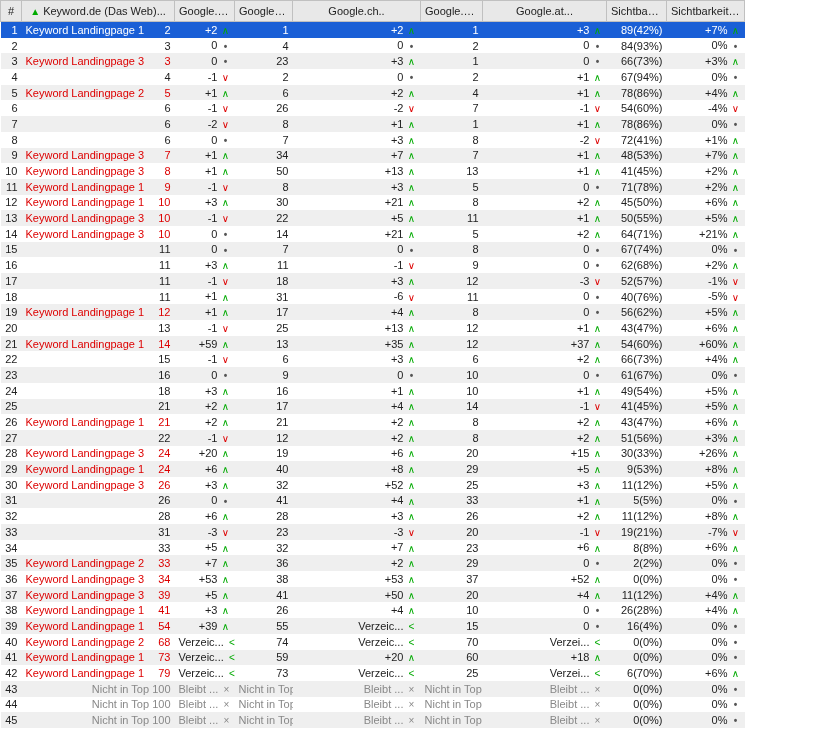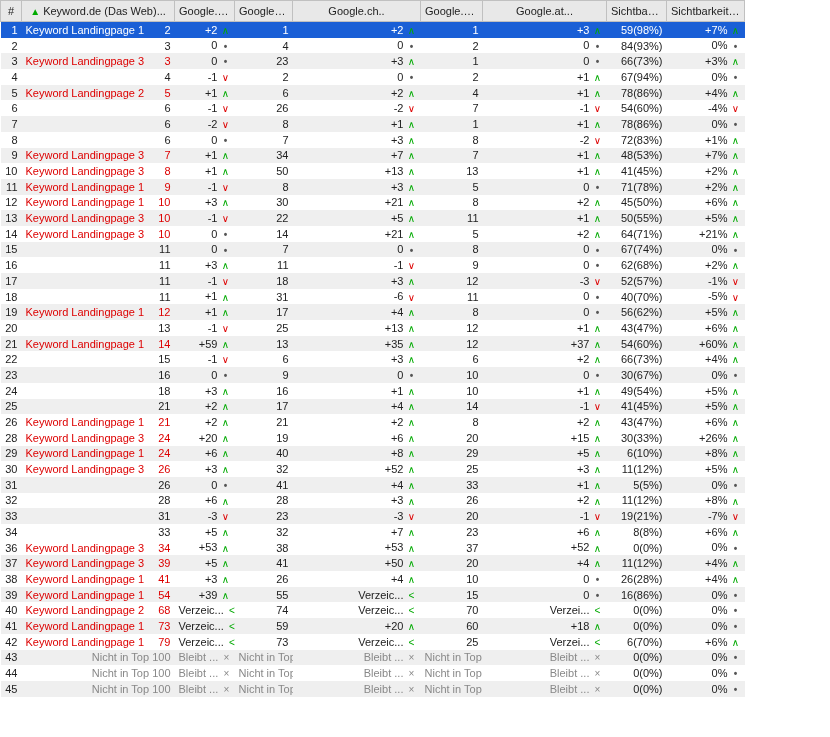--- a/index.html
+++ b/index.html
@@ -59,21 +59,21 @@
         <td class="r">1</td>
         <td class="kw ">
           <span style="float:left">Keyword Landingpage 1</span>
           <span style="float:right" class="">2</span>
         </td>
         <td class="r ">+2 <span class="icon up">∧</span></td>
         <td class="r ">1</td>
         <td class="r ">+2 <span class="icon up">∧</span></td>
         <td class="r ">1</td>
         <td class="r ">+3 <span class="icon up">∧</span></td>
-        <td class="r">59(98%)</td>
+        <td class="r">89(42%)</td>
         <td class="r">+7% <span class="icon up">∧</span></td>
       </tr>
       <tr class="even">
         <td class="r">2</td>
         <td class=" ">
           <span style="float:left"></span>
           <span style="float:right" class="">3</span>
         </td>
         <td class="r ">0 <span class="icon same">•</span></td>
         <td class="r ">4</td>
@@ -157,21 +157,21 @@
         <td class="r">8</td>
         <td class=" ">
           <span style="float:left"></span>
           <span style="float:right" class="">6</span>
         </td>
         <td class="r ">0 <span class="icon same">•</span></td>
         <td class="r ">7</td>
         <td class="r ">+3 <span class="icon up">∧</span></td>
         <td class="r ">8</td>
         <td class="r ">-2 <span class="icon down">∨</span></td>
-        <td class="r">72(83%)</td>
+        <td class="r">72(41%)</td>
         <td class="r">+1% <span class="icon up">∧</span></td>
       </tr>
       <tr class="odd">
         <td class="r">9</td>
         <td class="kw ">
           <span style="float:left">Keyword Landingpage 3</span>
           <span style="float:right" class="">7</span>
         </td>
         <td class="r ">+1 <span class="icon up">∧</span></td>
         <td class="r ">34</td>
@@ -297,21 +297,21 @@
         <td class="r">18</td>
         <td class=" ">
           <span style="float:left"></span>
           <span style="float:right" class="">11</span>
         </td>
         <td class="r ">+1 <span class="icon up">∧</span></td>
         <td class="r ">31</td>
         <td class="r ">-6 <span class="icon down">∨</span></td>
         <td class="r ">11</td>
         <td class="r ">0 <span class="icon same">•</span></td>
-        <td class="r">40(70%)</td>
+        <td class="r">40(76%)</td>
         <td class="r">-5% <span class="icon down">∨</span></td>
       </tr>
       <tr class="odd">
         <td class="r">19</td>
         <td class="kw ">
           <span style="float:left">Keyword Landingpage 1</span>
           <span style="float:right" class="">12</span>
         </td>
         <td class="r ">+1 <span class="icon up">∧</span></td>
         <td class="r ">17</td>
@@ -367,21 +367,21 @@
         <td class="r">23</td>
         <td class=" ">
           <span style="float:left"></span>
           <span style="float:right" class="">16</span>
         </td>
         <td class="r ">0 <span class="icon same">•</span></td>
         <td class="r ">9</td>
         <td class="r ">0 <span class="icon same">•</span></td>
         <td class="r ">10</td>
         <td class="r ">0 <span class="icon same">•</span></td>
-        <td class="r">30(67%)</td>
+        <td class="r">61(67%)</td>
         <td class="r">0% <span class="icon same">•</span></td>
       </tr>
       <tr class="even">
         <td class="r">24</td>
         <td class=" ">
           <span style="float:left"></span>
           <span style="float:right" class="">18</span>
         </td>
         <td class="r ">+3 <span class="icon up">∧</span></td>
         <td class="r ">16</td>
@@ -411,20 +411,34 @@
           <span style="float:left">Keyword Landingpage 1</span>
           <span style="float:right" class="">21</span>
         </td>
         <td class="r ">+2 <span class="icon up">∧</span></td>
         <td class="r ">21</td>
         <td class="r ">+2 <span class="icon up">∧</span></td>
         <td class="r ">8</td>
         <td class="r ">+2 <span class="icon up">∧</span></td>
         <td class="r">43(47%)</td>
         <td class="r">+6% <span class="icon up">∧</span></td>
+      </tr>
+      <tr class="odd">
+        <td class="r">27</td>
+        <td class=" ">
+          <span style="float:left"></span>
+          <span style="float:right" class="">22</span>
+        </td>
+        <td class="r ">-1 <span class="icon down">∨</span></td>
+        <td class="r ">12</td>
+        <td class="r ">+2 <span class="icon up">∧</span></td>
+        <td class="r ">8</td>
+        <td class="r ">+2 <span class="icon up">∧</span></td>
+        <td class="r">51(56%)</td>
+        <td class="r">+3% <span class="icon up">∧</span></td>
       </tr>
       <tr class="even">
         <td class="r">28</td>
         <td class="kw ">
           <span style="float:left">Keyword Landingpage 3</span>
           <span style="float:right" class="">24</span>
         </td>
         <td class="r ">+20 <span class="icon up">∧</span></td>
         <td class="r ">19</td>
         <td class="r ">+6 <span class="icon up">∧</span></td>
@@ -437,21 +451,21 @@
         <td class="r">29</td>
         <td class="kw ">
           <span style="float:left">Keyword Landingpage 1</span>
           <span style="float:right" class="">24</span>
         </td>
         <td class="r ">+6 <span class="icon up">∧</span></td>
         <td class="r ">40</td>
         <td class="r ">+8 <span class="icon up">∧</span></td>
         <td class="r ">29</td>
         <td class="r ">+5 <span class="icon up">∧</span></td>
-        <td class="r">6(10%)</td>
+        <td class="r">9(53%)</td>
         <td class="r">+8% <span class="icon up">∧</span></td>
       </tr>
       <tr class="even">
         <td class="r">30</td>
         <td class="kw ">
           <span style="float:left">Keyword Landingpage 3</span>
           <span style="float:right" class="">26</span>
         </td>
         <td class="r ">+3 <span class="icon up">∧</span></td>
         <td class="r ">32</td>
@@ -510,20 +524,34 @@
           <span style="float:right" class="">33</span>
         </td>
         <td class="r ">+5 <span class="icon up">∧</span></td>
         <td class="r ">32</td>
         <td class="r ">+7 <span class="icon up">∧</span></td>
         <td class="r ">23</td>
         <td class="r ">+6 <span class="icon up">∧</span></td>
         <td class="r">8(8%)</td>
         <td class="r">+6% <span class="icon up">∧</span></td>
       </tr>
+      <tr class="odd">
+        <td class="r">35</td>
+        <td class="kw ">
+          <span style="float:left">Keyword Landingpage 2</span>
+          <span style="float:right" class="">33</span>
+        </td>
+        <td class="r ">+7 <span class="icon up">∧</span></td>
+        <td class="r ">36</td>
+        <td class="r ">+2 <span class="icon up">∧</span></td>
+        <td class="r ">29</td>
+        <td class="r ">0 <span class="icon same">•</span></td>
+        <td class="r">2(2%)</td>
+        <td class="r">0% <span class="icon same">•</span></td>
+      </tr>
       <tr class="even">
         <td class="r">36</td>
         <td class="kw ">
           <span style="float:left">Keyword Landingpage 3</span>
           <span style="float:right" class="">34</span>
         </td>
         <td class="r ">+53 <span class="icon up">∧</span></td>
         <td class="r ">38</td>
         <td class="r ">+53 <span class="icon up">∧</span></td>
         <td class="r ">37</td>
@@ -563,21 +591,21 @@
         <td class="r">39</td>
         <td class="kw ">
           <span style="float:left">Keyword Landingpage 1</span>
           <span style="float:right" class="">54</span>
         </td>
         <td class="r ">+39 <span class="icon up">∧</span></td>
         <td class="r ">55</td>
         <td class="r ">Verzeic... <span class="icon left-arrow">&lt;</span></td>
         <td class="r ">15</td>
         <td class="r ">0 <span class="icon same">•</span></td>
-        <td class="r">16(86%)</td>
+        <td class="r">16(4%)</td>
         <td class="r">0% <span class="icon same">•</span></td>
       </tr>
       <tr class="even">
         <td class="r">40</td>
         <td class="kw ">
           <span style="float:left">Keyword Landingpage 2</span>
           <span style="float:right" class="">68</span>
         </td>
         <td class="r ">Verzeic... <span class="icon left-arrow">&lt;</span></td>
         <td class="r ">74</td>

